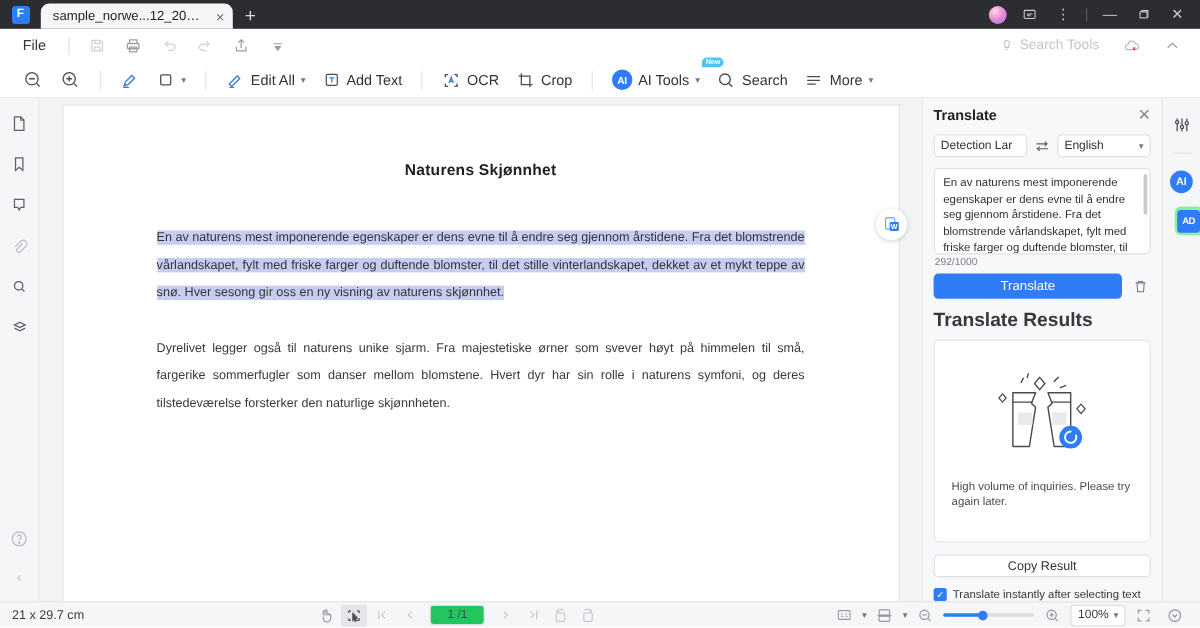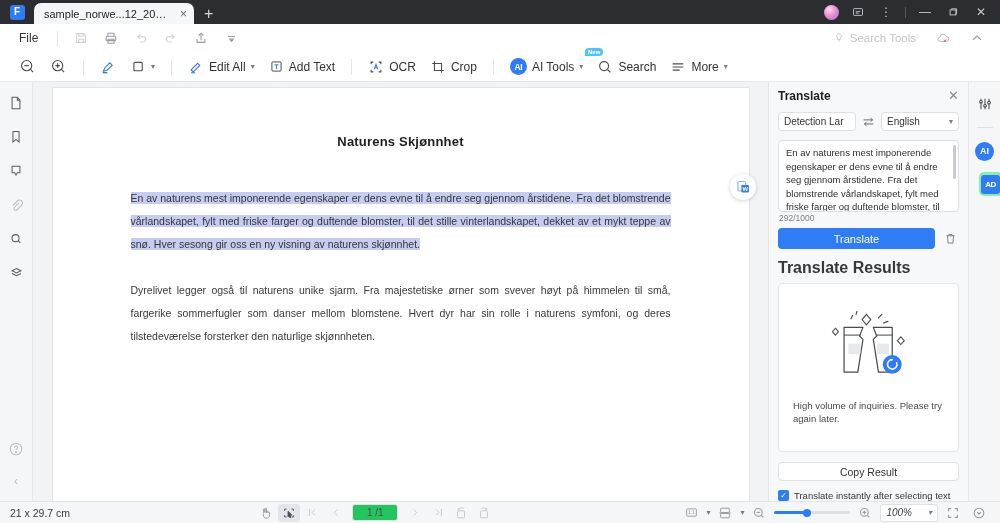--- a/index.html
+++ b/index.html
@@ -230,23 +230,23 @@
     display:flex; align-items:center; justify-content:center; font-size:10px; color:#4a4b4f;
     margin:0 5px; cursor:text;
   }
   .st-center { display:flex; align-items:center; margin:0 auto; gap:1px; }
   .st-right { display:flex; align-items:center; gap:4px; }
   .slider { width:76px; height:12px; display:flex; align-items:center; position:relative; cursor:pointer; }
   .slider-track { width:100%; height:3px; background:#dcdee2; border-radius:2px; }
   .slider-fill { position:absolute; left:0; width:40%; height:3px; background:#2f7df6; border-radius:2px; }
   .slider-knob { position:absolute; left:37%; width:8px; height:8px; border-radius:50%; background:#2f7df6; }
   .zoombox {
-    display:flex; align-items:center; gap:16px; height:18px; padding:0 5px;
+    display:flex; align-items:center; gap:4px; height:18px; padding:0 5px;
     border:1px solid #dfe0e4; background:#fff; border-radius:3px; font-size:10px;
-    color:#3b3c40; cursor:pointer;font-style:italic;
+    color:#3b3c40; cursor:pointer;
   }
   svg { display:block; }
 </style>
 </head>
 <body>
 
 <div class="app">
 
   <div class="titlebar">
     <div class="logo-box">

